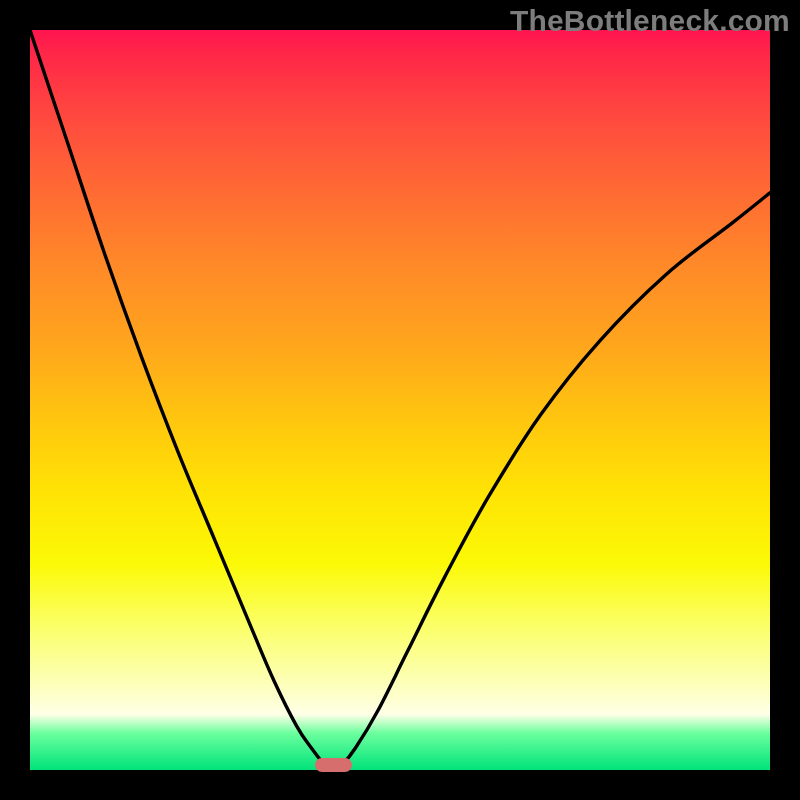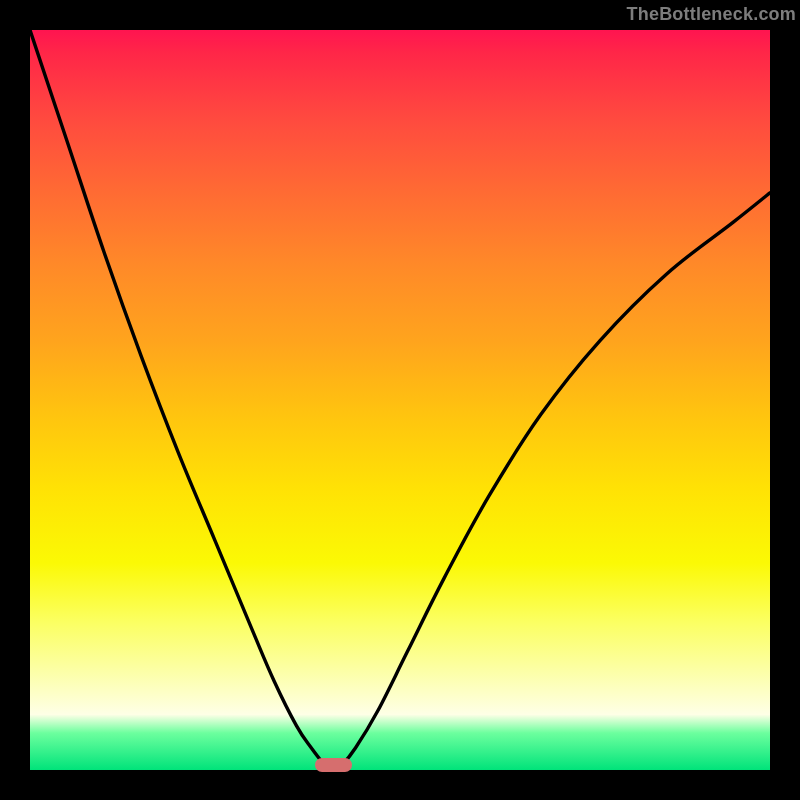--- a/index.html
+++ b/index.html
@@ -39,23 +39,23 @@
   }
   .marker {
     position: absolute;
     height: 14px;
     border-radius: 7px;
     background: #d66e6e;
   }
   .watermark {
     position: absolute;
     top: 4px;
-    right: 4px;
+    right: 10px;
     font-family: Arial, Helvetica, sans-serif;
-    font-size: 18px;
+    font-size: 30px;
     font-weight: 600;
     color: #7d7d7d;
     letter-spacing: 0.2px;
   }
 </style>
 </head>
 <body>
 
 <div class="frame">
 

